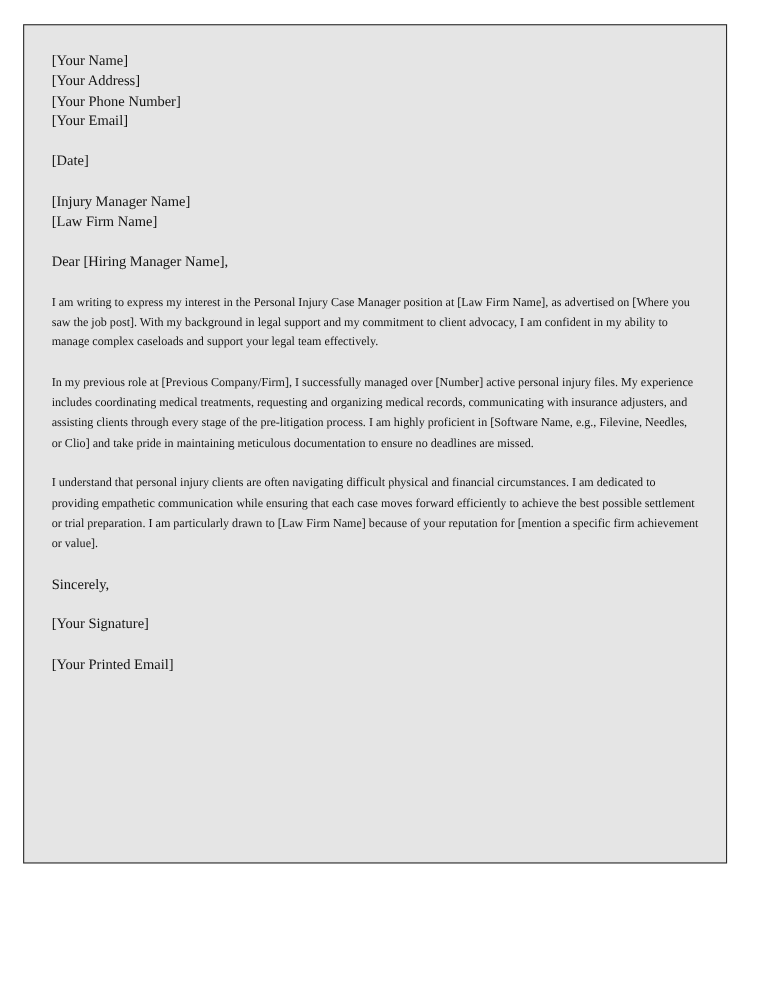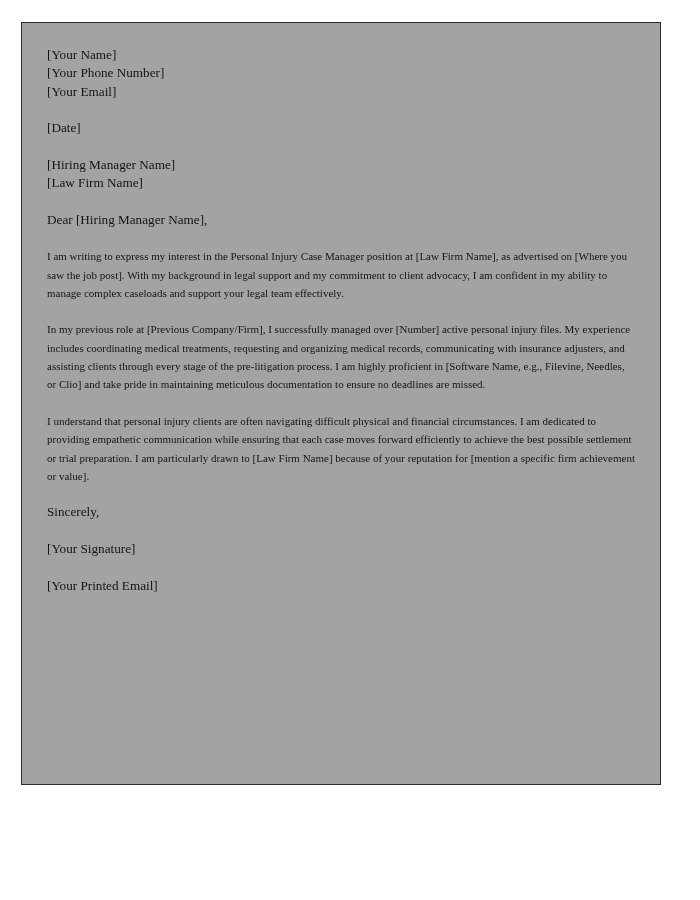--- a/index.html
+++ b/index.html
@@ -15,21 +15,21 @@
     overflow: hidden;
   }
   .page-sheet {
     position: absolute;
     left: 21px;
     top: 22px;
     width: 640px;
     height: 763px;
     box-sizing: border-box;
     border: 1px solid #2b2b2b;
-    background: #a3a3a3;
+    background: #e5e5e5;
   }
   .letter-body {
     position: absolute;
     left: 25px;
     top: 23px;
     width: 589px;
   }
   .block {
     font-size: 13.2px;
     line-height: 18.3px;
@@ -49,30 +49,31 @@
   }
 </style>
 </head>
 <body>
 
 <div class="page-sheet">
   <div class="letter-body">
 
     <div class="block">
       <span class="line">[Your Name]</span>
+      <span class="line">[Your Address]</span>
       <span class="line">[Your Phone Number]</span>
       <span class="line">[Your Email]</span>
     </div>
 
     <div class="block">
       <span class="line">[Date]</span>
     </div>
 
     <div class="block">
-      <span class="line">[Hiring Manager Name]</span>
+      <span class="line">[Injury Manager Name]</span>
       <span class="line">[Law Firm Name]</span>
     </div>
 
     <div class="block">
       <span class="line">Dear [Hiring Manager Name],</span>
     </div>
 
     <p class="block para">I am writing to express my interest in the Personal Injury Case Manager position at [Law Firm Name], as advertised on [Where you saw the job post]. With my background in legal support and my commitment to client advocacy, I am confident in my ability to manage complex caseloads and support your legal team effectively.</p>
     <p class="block para">In my previous role at [Previous Company/Firm], I successfully managed over [Number] active personal injury files. My experience includes coordinating medical treatments, requesting and organizing medical records, communicating with insurance adjusters, and assisting clients through every stage of the pre-litigation process. I am highly proficient in [Software Name, e.g., Filevine, Needles, or Clio] and take pride in maintaining meticulous documentation to ensure no deadlines are missed.</p>
     <p class="block para">I understand that personal injury clients are often navigating difficult physical and financial circumstances. I am dedicated to providing empathetic communication while ensuring that each case moves forward efficiently to achieve the best possible settlement or trial preparation. I am particularly drawn to [Law Firm Name] because of your reputation for [mention a specific firm achievement or value].</p>

